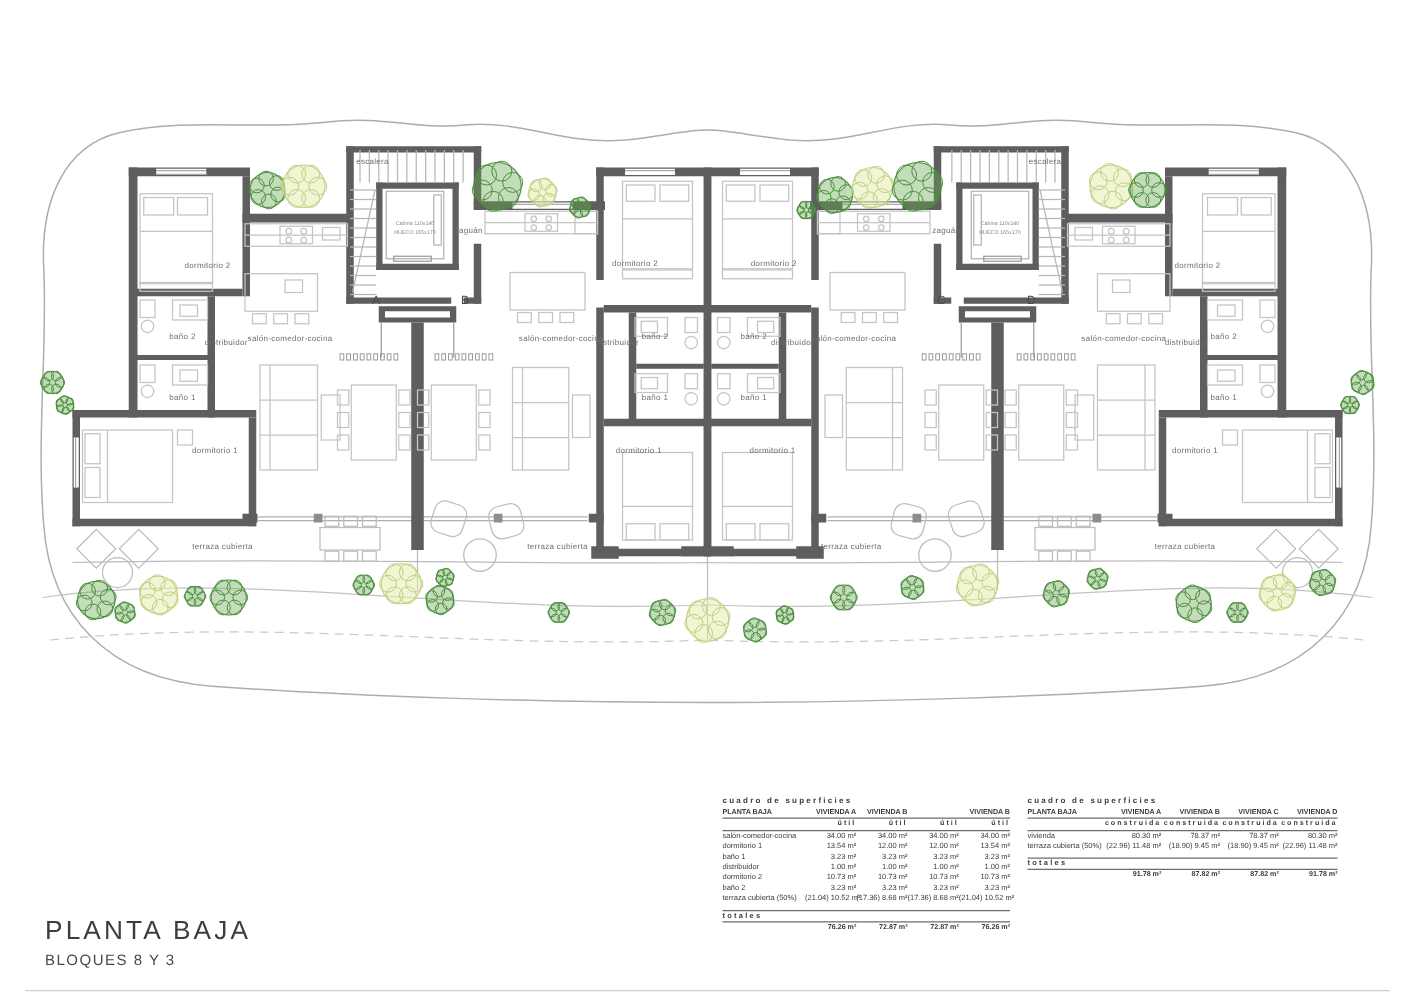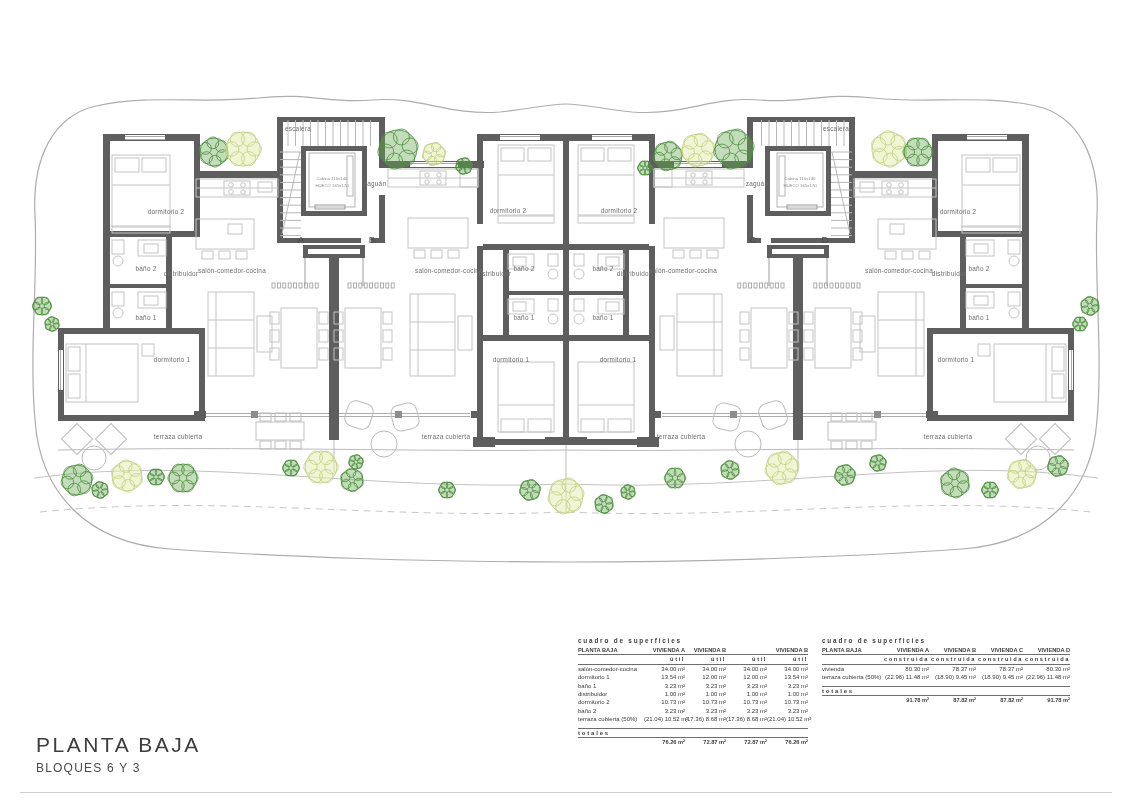--- a/index.html
+++ b/index.html
@@ -796,17 +796,17 @@
         <div class="c"></div>
         <div class="c num hd">91.78 m²</div>
         <div class="c num hd">87.82 m²</div>
         <div class="c num hd">87.82 m²</div>
         <div class="c num hd">91.78 m²</div>
       </div>
     </div>
 
 <div class="titleblock">
   <div class="t1">PLANTA BAJA</div>
-  <div class="t2">BLOQUES 6 Y 3</div>
+  <div class="t2">BLOQUES 8 Y 3</div>
 </div>
 <div class="footer-rule"></div>
 
 </div>
 
 </body></html>

